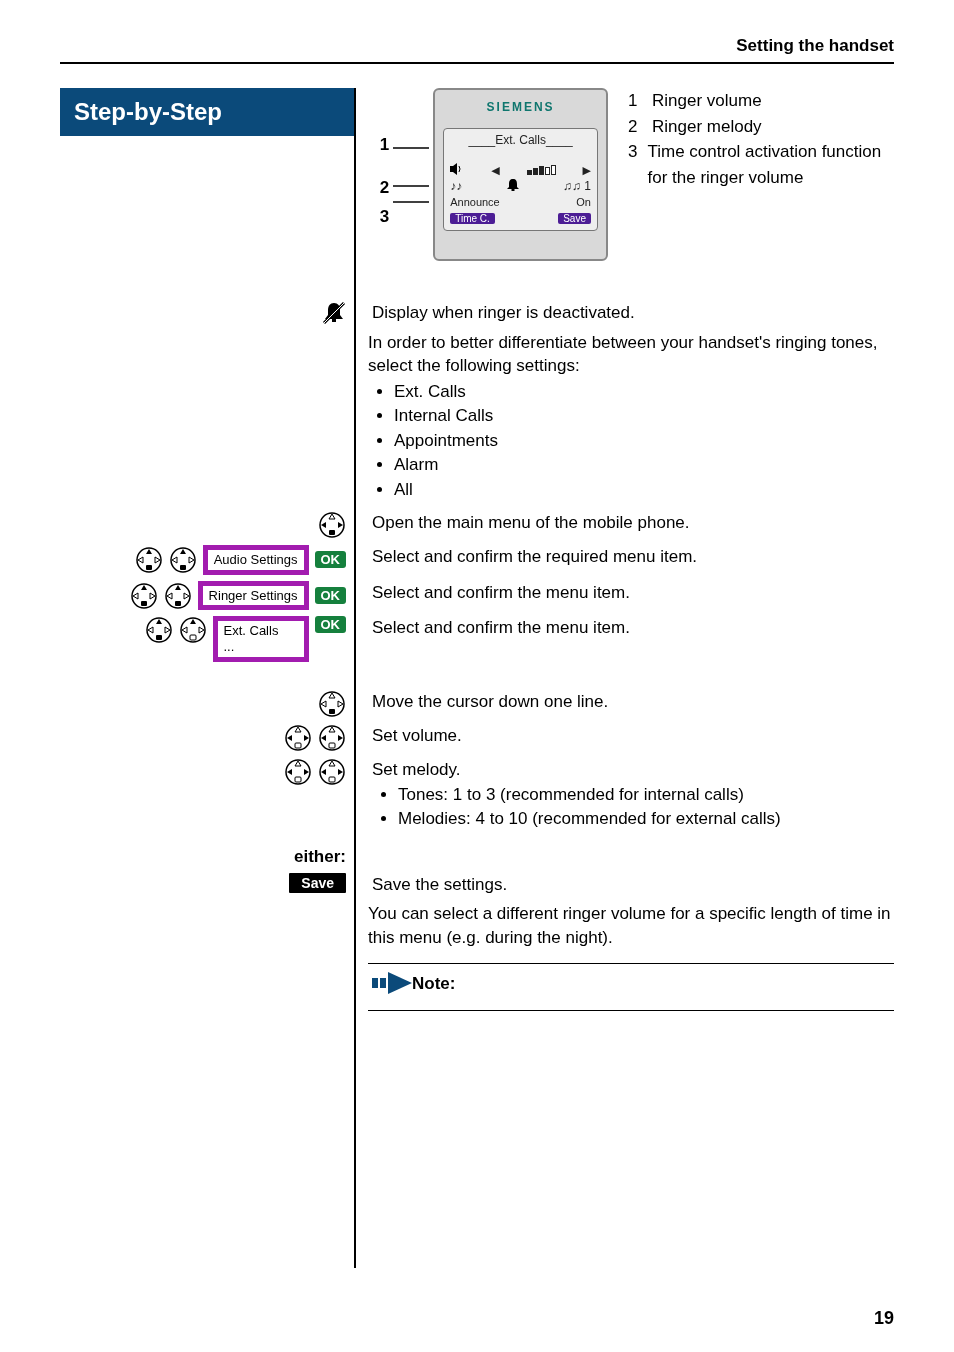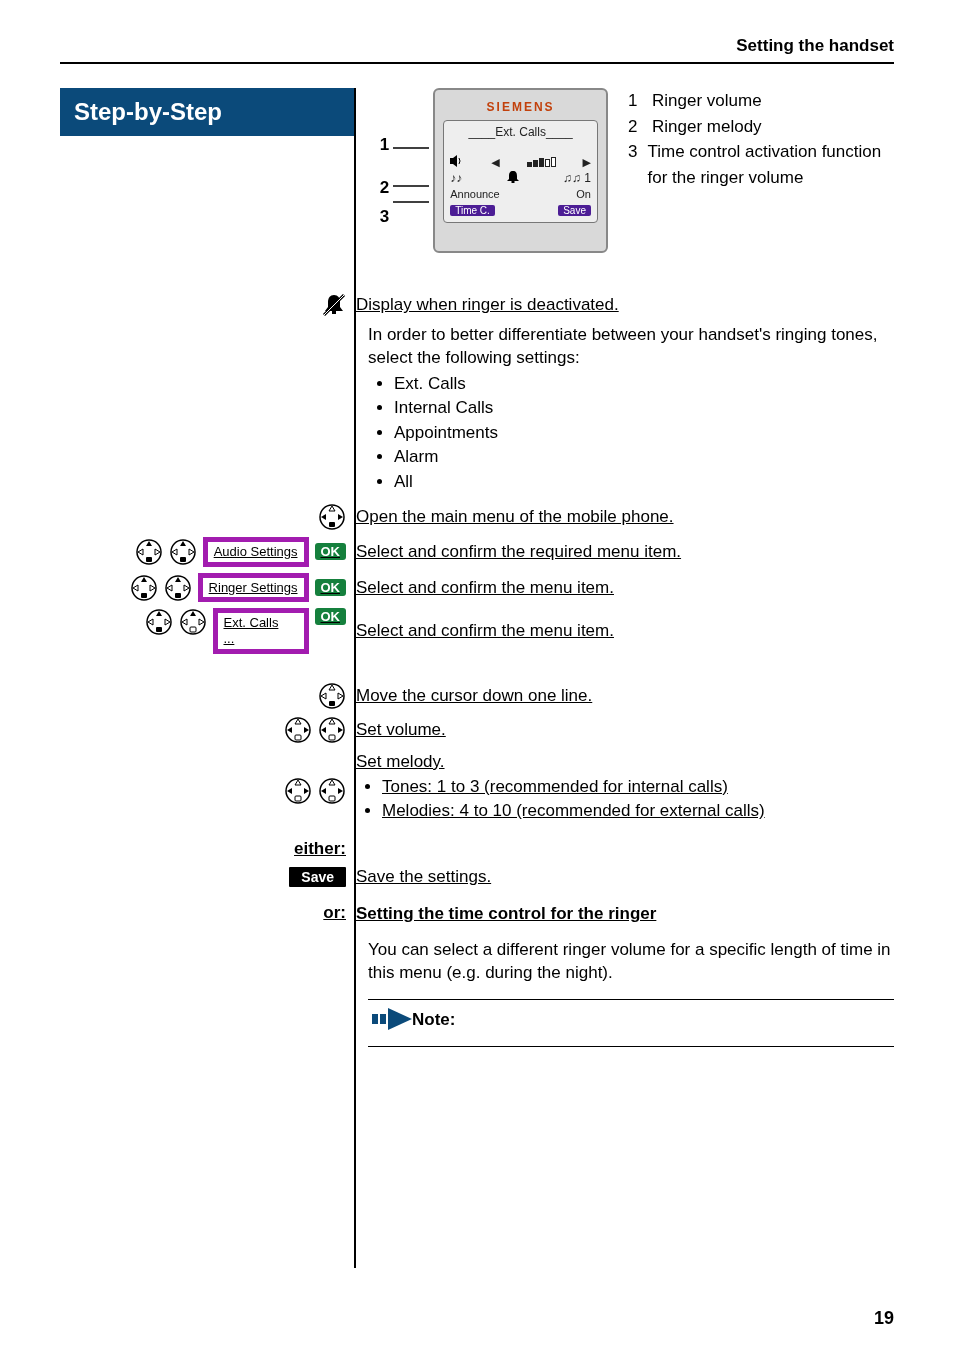--- a/index.html
+++ b/index.html
@@ -24,21 +24,21 @@
   .illustration-row { display:flex; align-items:flex-start; gap:20px; margin-bottom:40px;}
   .device-slot { width: 240px; display:flex; align-items:flex-start; gap:4px; }
   .callout-col { width:26px; font-weight:bold; font-size:17px; display:flex; flex-direction:column; gap:12px; align-items:flex-end; padding-top:48px;}
   .callout-col span { line-height:1; }
   .callout-lines { width:36px; padding-top:56px;}
   .callout-lines svg { display:block; }
   .device {
     background:#d9d9d9; border:2px solid #888; border-radius:6px;
     width:210px; padding:10px 8px 28px 8px;
   }
-  .device-brand { text-align:center; color:#c2410c; font-weight:bold; letter-spacing:2px; font-size:12px; margin-bottom:6px;}
+  .device-brand { text-align:center; color:#0f766e; font-weight:bold; letter-spacing:2px; font-size:12px; margin-bottom:14px;}
   .lcd {
     background:#eee; border:1px solid #777; border-radius:4px; padding:4px 6px 6px 6px;
     font-size:11px; color:#222;
   }
   .lcd-title { text-align:center; font-size:12px; margin-bottom:16px;}
   .lcd-row { display:flex; align-items:center; justify-content:space-between; margin:2px 0; height:14px;}
   .vol-bars { display:flex; align-items:flex-end; gap:1px;}
   .vol-bars span { background:#222; width:5px; }
   .vol-bars span.empty { background:#fff; border:1px solid #222; height:8px;}
   .note-ico { font-size:12px; }
@@ -48,21 +48,21 @@
   .bell-ico svg { width:14px; height:14px; }
 
   .legend { font-size:17px; line-height:1.5; }
   .legend-row { display:flex; gap:10px; }
   .legend-num { width:14px; }
 
   .body-text { font-size:17px; line-height:1.38; }
   ul.tight { margin:2px 0 10px 0; padding-left:26px; }
   ul.tight li { margin:1px 0; }
 
-  .step-row { display:flex; align-items:center; margin:6px 0; gap:10px;text-decoration:underline; }
+  .step-row { display:flex; align-items:flex-start; margin:6px 0; gap:26px; }
   .step-icons { display:flex; gap:6px; align-items:center; width:286px; justify-content:flex-end; }
   .step-text { flex:1; font-size:17px; line-height:1.38; }
 
   .nav-icon { width:28px; height:28px; }
   .nav-icon svg { width:100%; height:100%; }
 
   .ok-badge { background:#15803d; color:#fff; font-size:13px; font-weight:bold; padding:1px 6px; border-radius:3px; }
   .save-badge { background:#000; color:#fff; font-size:14px; font-weight:bold; padding:2px 12px; border-radius:1px;}
   .menu-box { border:5px solid #a21caf; font-size:13px; padding:2px 6px; min-width:96px; background:#fff; line-height:1.2;}
 
@@ -368,24 +368,20 @@
         <div class="step-text"></div>
       </div>
 
       <div class="step-row">
         <div class="step-icons" style="margin-left:-308px;">
           <span class="save-badge">Save</span>
         </div>
         <div class="step-text">Save the settings.</div>
       </div>
 
-      <div class="step-row">
-        <div class="label-right" style="margin-left:-308px;">or:</div>
-        <div class="step-text sub-head">Setting the time control for the ringer</div>
-      </div>
 
       <div class="body-text">You can select a different ringer volume for a specific length of time in this menu (e.g. during the night).</div>
 
       <div class="note-box">
         <span class="note-arrow">
           <svg viewBox="0 0 40 22">
               <rect x="0" y="6" width="6" height="10" fill="#0b4a7a"></rect>
               <rect x="8" y="6" width="6" height="10" fill="#0b4a7a"></rect>
               <polygon points="16,0 40,11 16,22" fill="#0b4a7a"></polygon>
             </svg>

